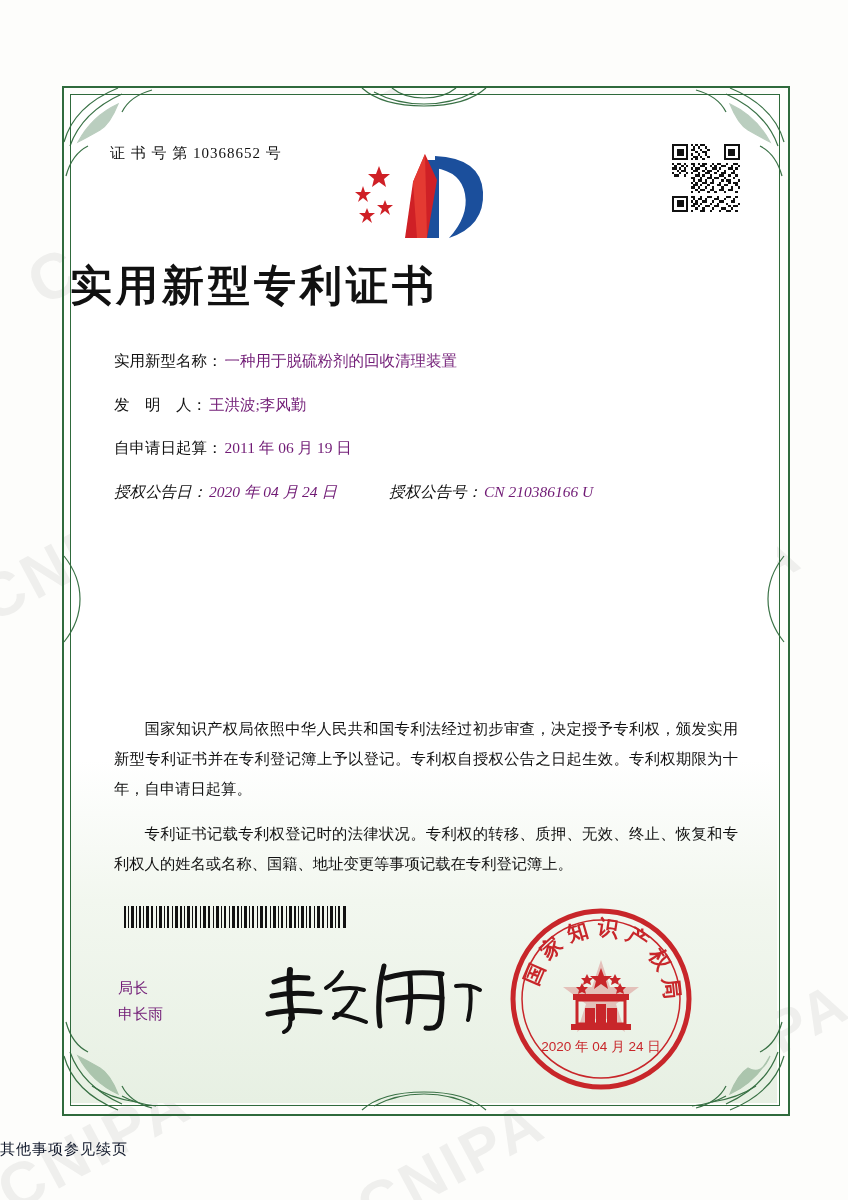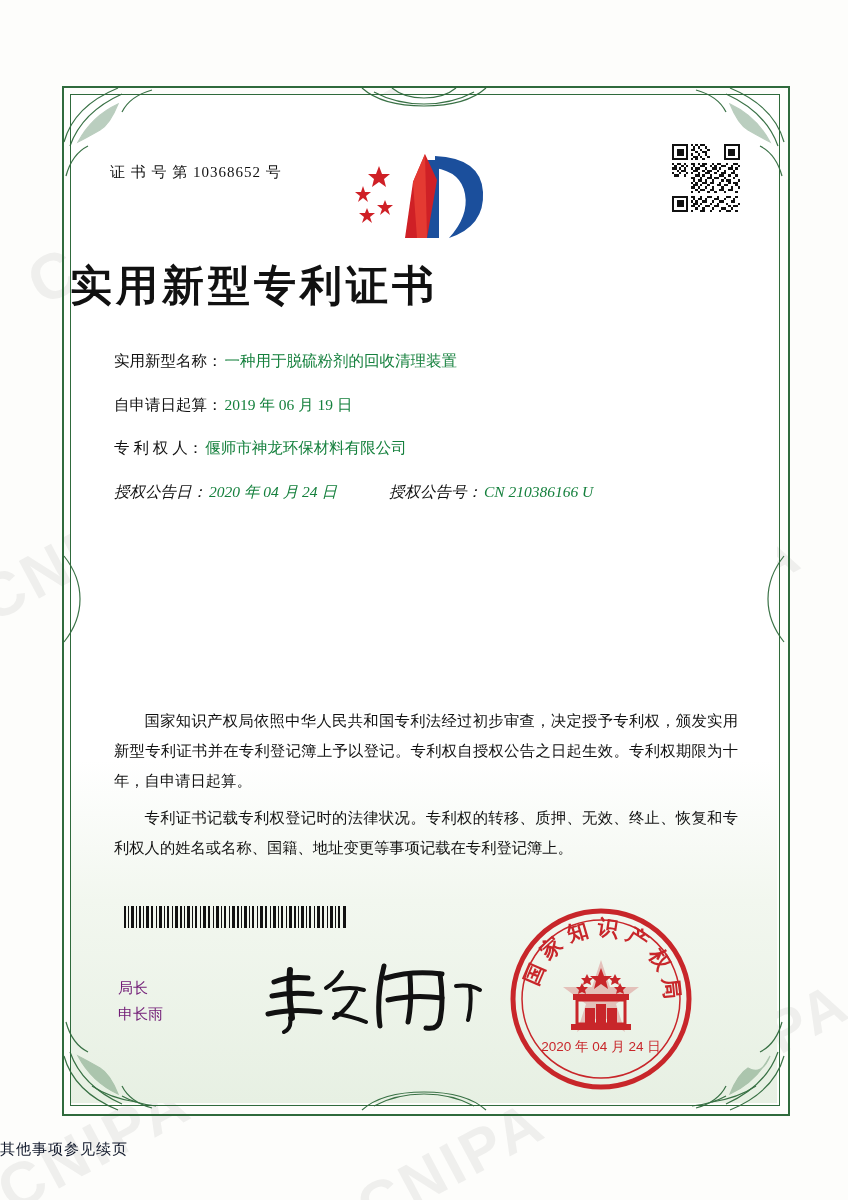--- a/index.html
+++ b/index.html
@@ -86,21 +86,20 @@
     z-index: 4;
   }
 
   .cert-no {
     position: absolute;
     left: 40px;
     top: 50px;
     font-size: 15px;
     letter-spacing: 1px;
     color: #111;
-    margin-top: 19px;
   }
 
   .qr {
     position: absolute;
     right: 38px;
     top: 50px;
     width: 68px;
     height: 68px;
   }
 
@@ -136,21 +135,21 @@
     align-items: baseline;
     margin-bottom: 22px;
     font-size: 15.5px;
     line-height: 1.4;
   }
   .field-label {
     white-space: pre;
     color: #111;
   }
   .field-value {
-    color: #15803d;
+    color: #701a75;
     margin-left: 2px;
   }
   .field-row.two-col {
     justify-content: flex-start;
     font-style: italic;
   }
   .field-gap {
     display: inline-block;
     width: 52px;
   }
@@ -159,21 +158,21 @@
     position: absolute;
     left: 44px;
     right: 40px;
     top: 604px;
     font-size: 15.3px;
     line-height: 1.95;
     text-align: justify;
     color: #111;
   }
   .paragraphs p {
-    margin: 8px 0 2px 0;
+    margin: 16px 0 2px 0;
     text-indent: 2em;
   }
 
   .barcode {
     position: absolute;
     left: 54px;
     top: 812px;
     height: 22px;
     width: 222px;
   }
@@ -504,26 +503,26 @@
     </svg>
 
     <div class="main-title">实用新型专利证书</div>
 
     <div class="fields">
       <div class="field-row">
         <span class="field-label">实用新型名称：</span>
         <span class="field-value">一种用于脱硫粉剂的回收清理装置</span>
       </div>
       <div class="field-row">
-        <span class="field-label">自申请日起算：</span>
-        <span class="field-value">2019 年 06 月 19 日</span>
+        <span class="field-label">发　明　人：</span>
+        <span class="field-value">王洪波;李风勤</span>
       </div>
       <div class="field-row">
-        <span class="field-label">专 利 权 人：</span>
-        <span class="field-value">偃师市神龙环保材料有限公司</span>
+        <span class="field-label">自申请日起算：</span>
+        <span class="field-value">2011 年 06 月 19 日</span>
       </div>
       <div class="field-row two-col">
         <span class="field-label">授权公告日：</span>
         <span class="field-value">2020 年 04 月 24 日</span>
         <span class="field-gap"></span>
         <span class="field-label">授权公告号：</span>
         <span class="field-value">CN 210386166 U</span>
       </div>
     </div>
 

